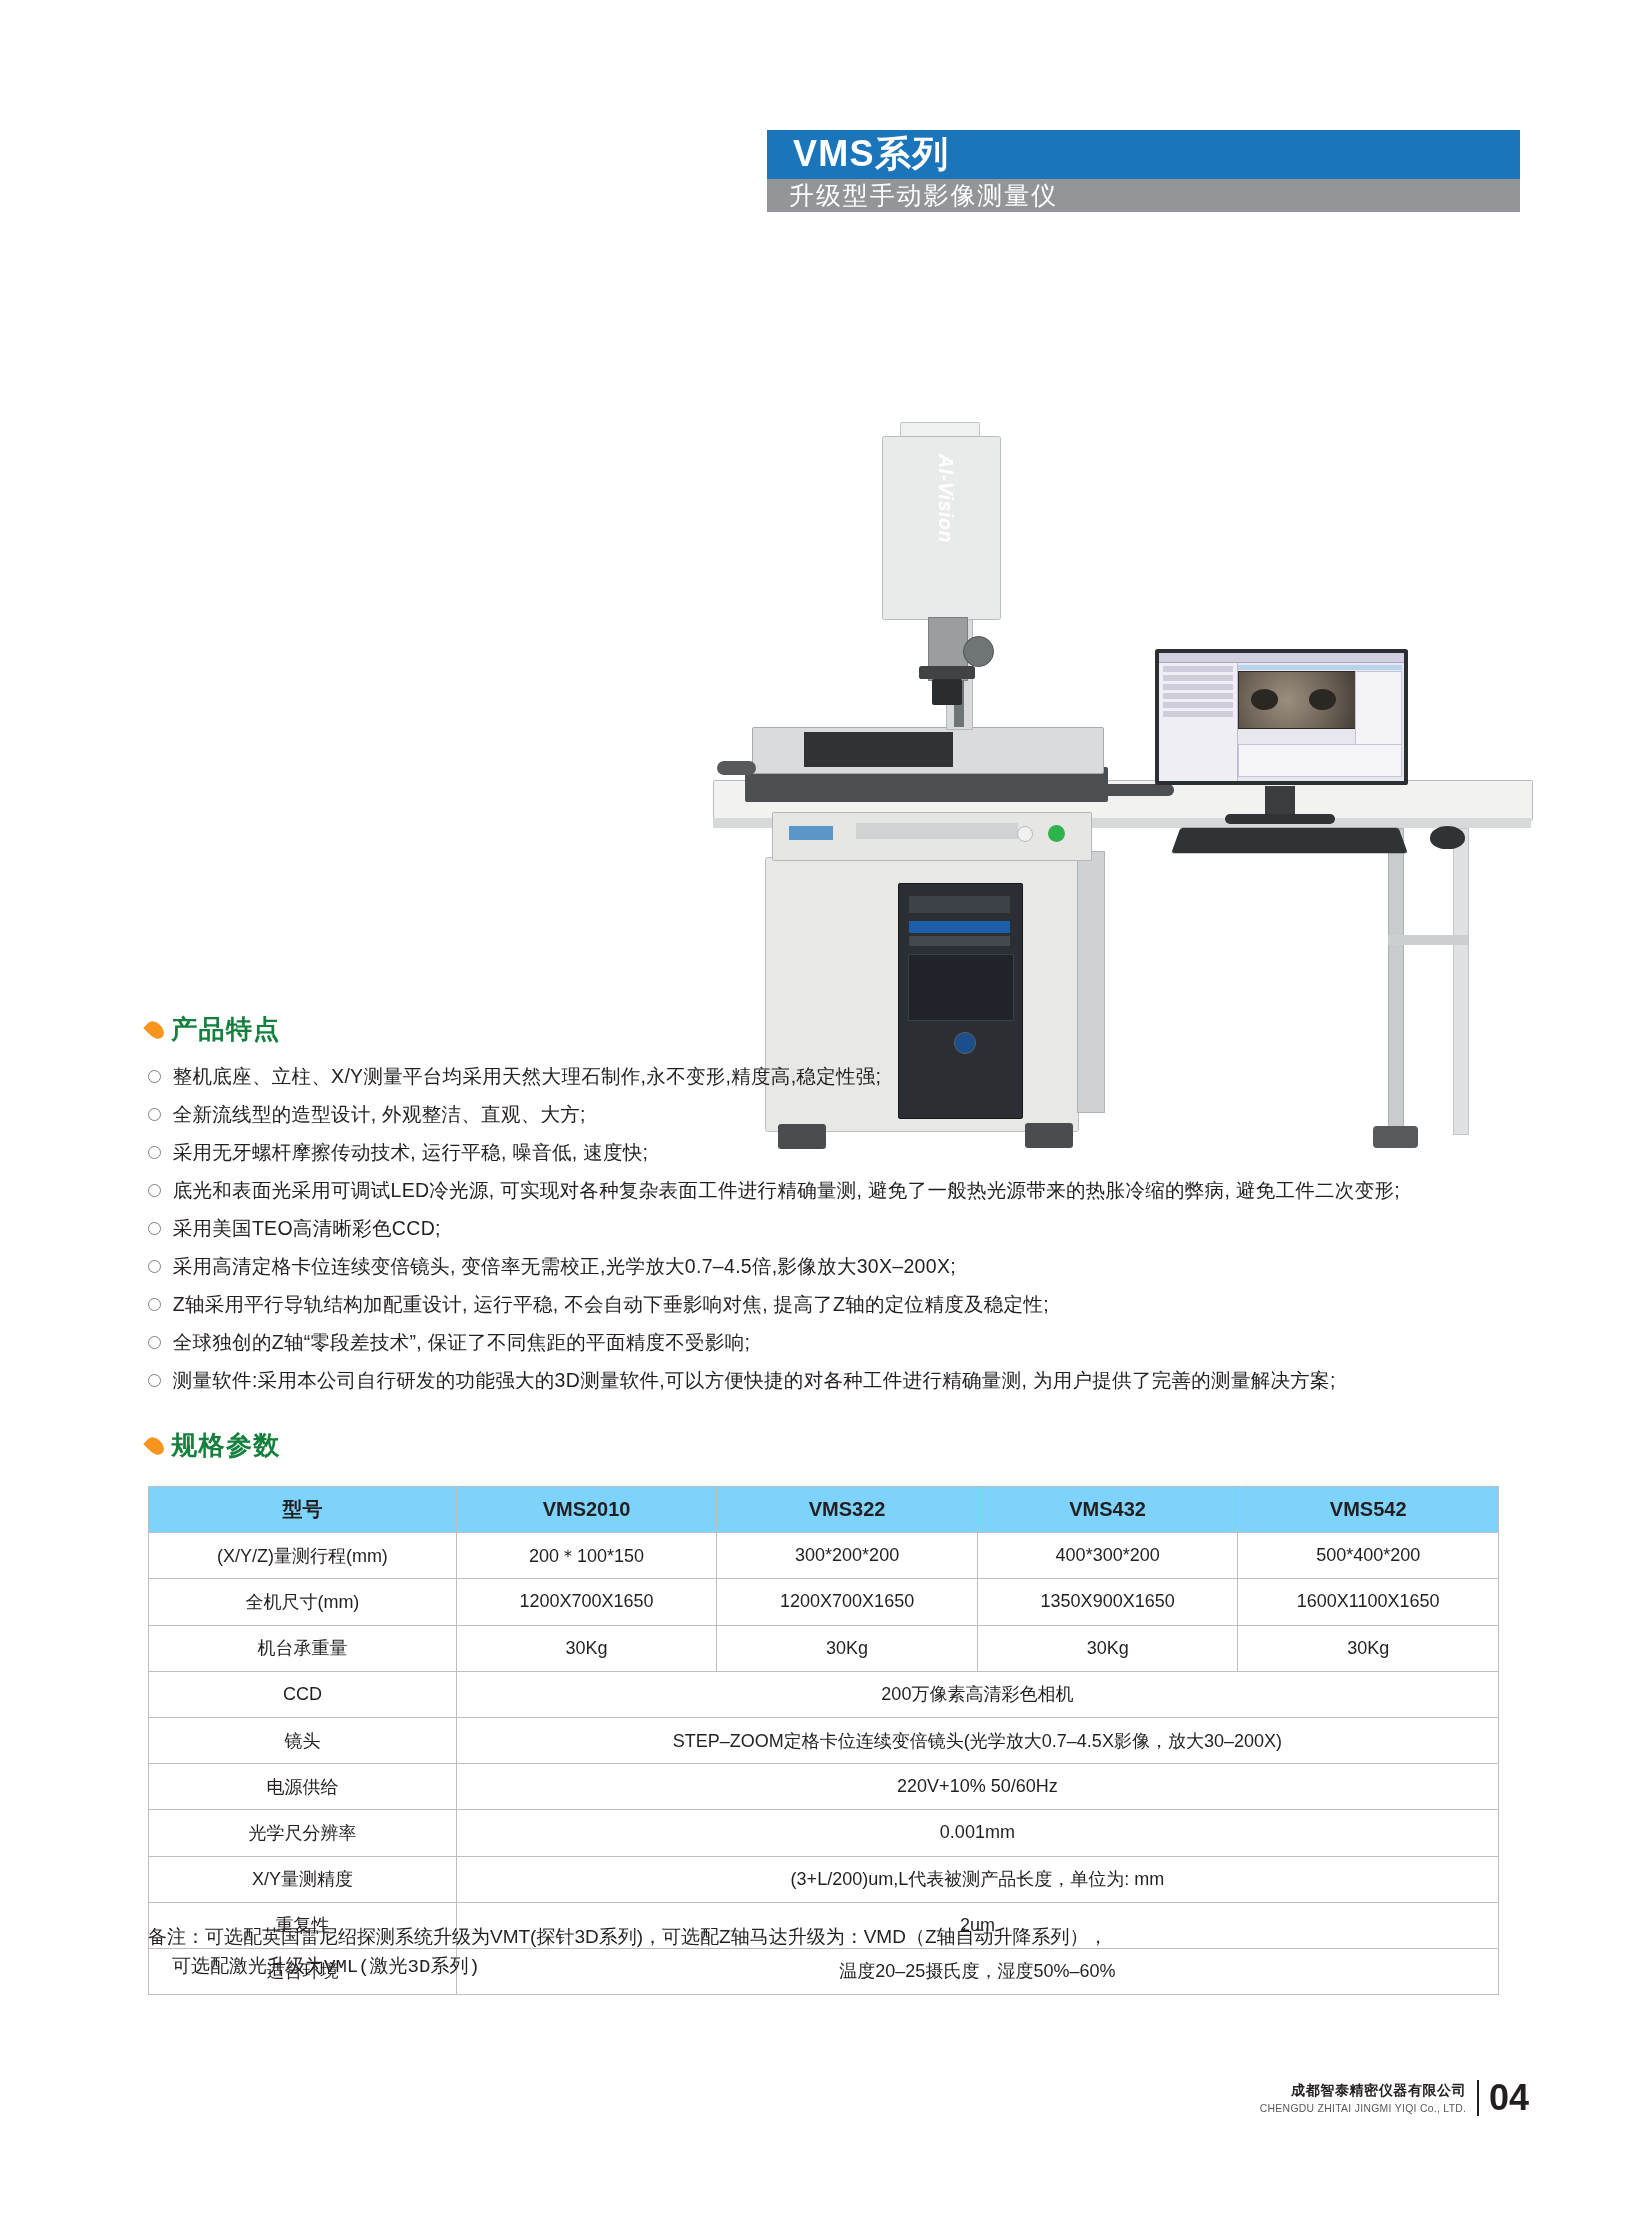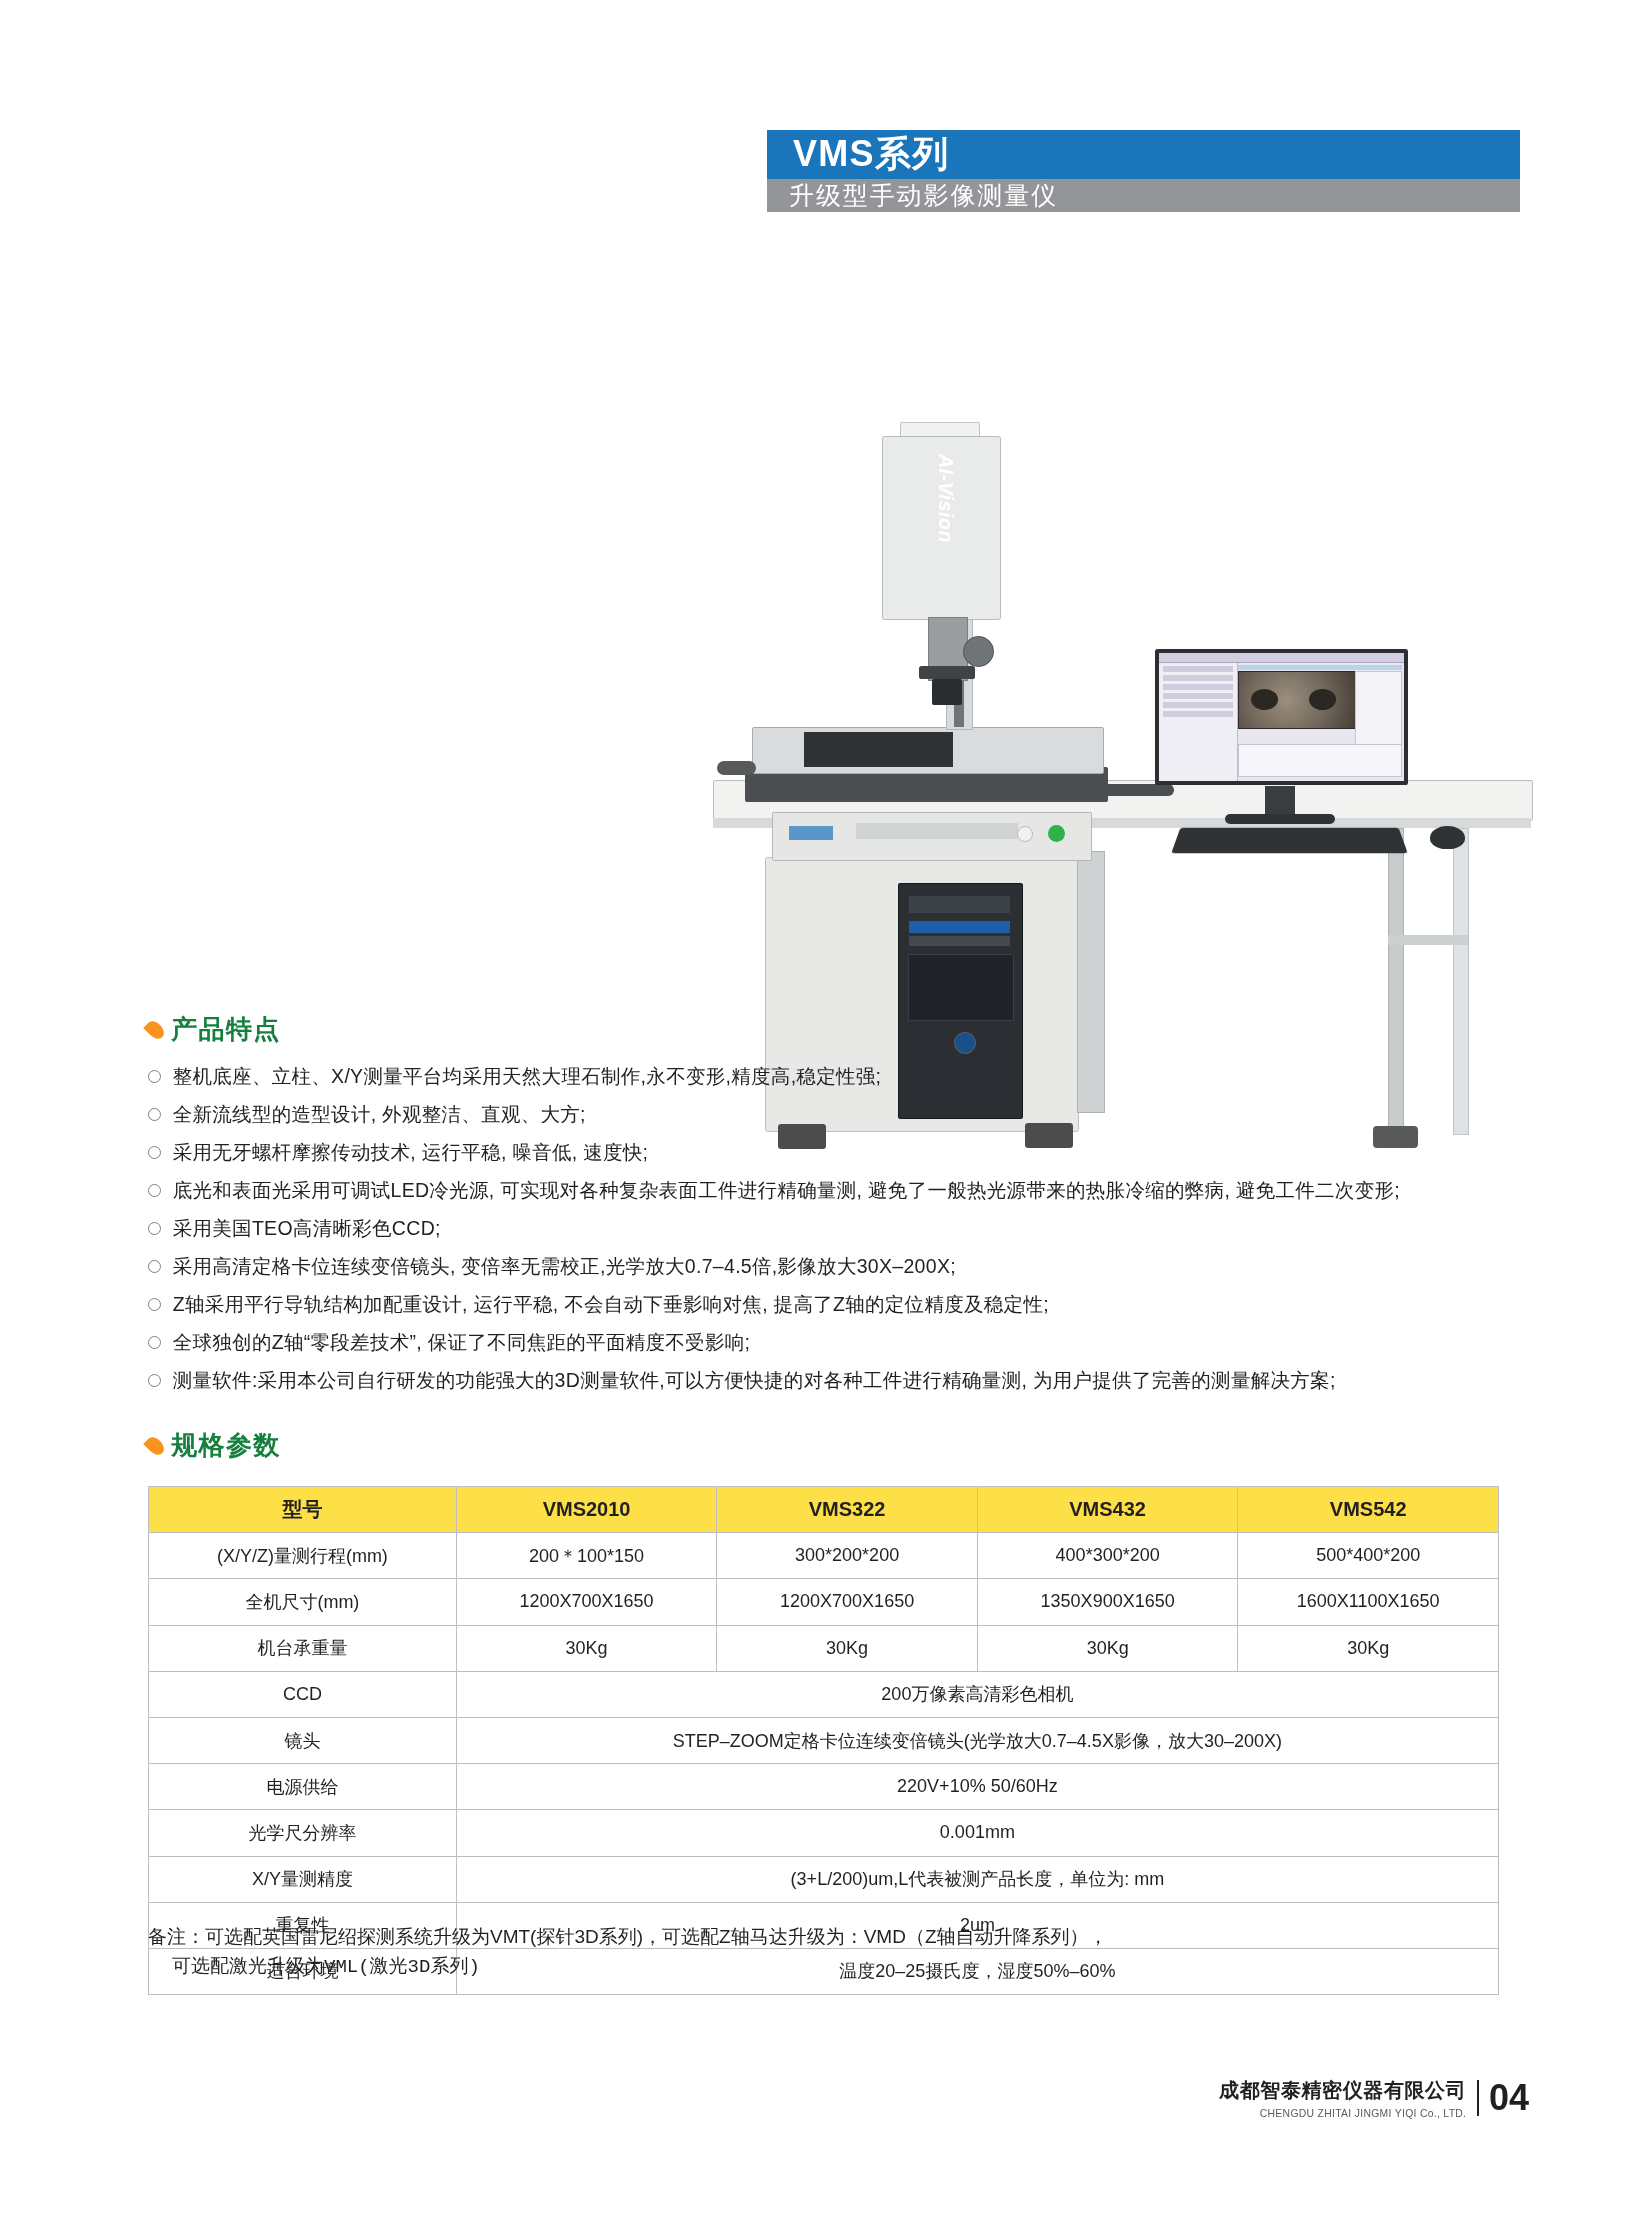--- a/index.html
+++ b/index.html
@@ -567,21 +567,21 @@
   table.spec td, table.spec th {
     border: 1.3px solid #bcbec0;
     height: 40px;
     text-align: center;
     font-size: 18px;
     font-weight: normal;
     color: #231f20;
     padding: 2.6px 3.9px;
   }
   table.spec tr.head td {
-    background: #fde047;
+    background: #7dd3fc;
     font-weight: bold;
     font-size: 20px;
   }
   table.spec td.label {
     width: 299px;
   }
   .note {
     position: absolute;
     left: 148px;
     top: 1921px;
@@ -601,21 +601,21 @@
     right: 117px;
     top: 2077px;
     display: flex;
     align-items: center;
     gap: 10.4px;
   }
   .footer-names {
     text-align: right;
   }
   .footer-cn {
-    font-size: 20px;
+    font-size: 14px;
     font-weight: bold;
     color: #231f20;
     letter-spacing: 0.6px;
   }
   .footer-en {
     font-size: 10.4px;
     color: #58595b;
     letter-spacing: 0.3px;
     margin-top: 3.9px;
   }

